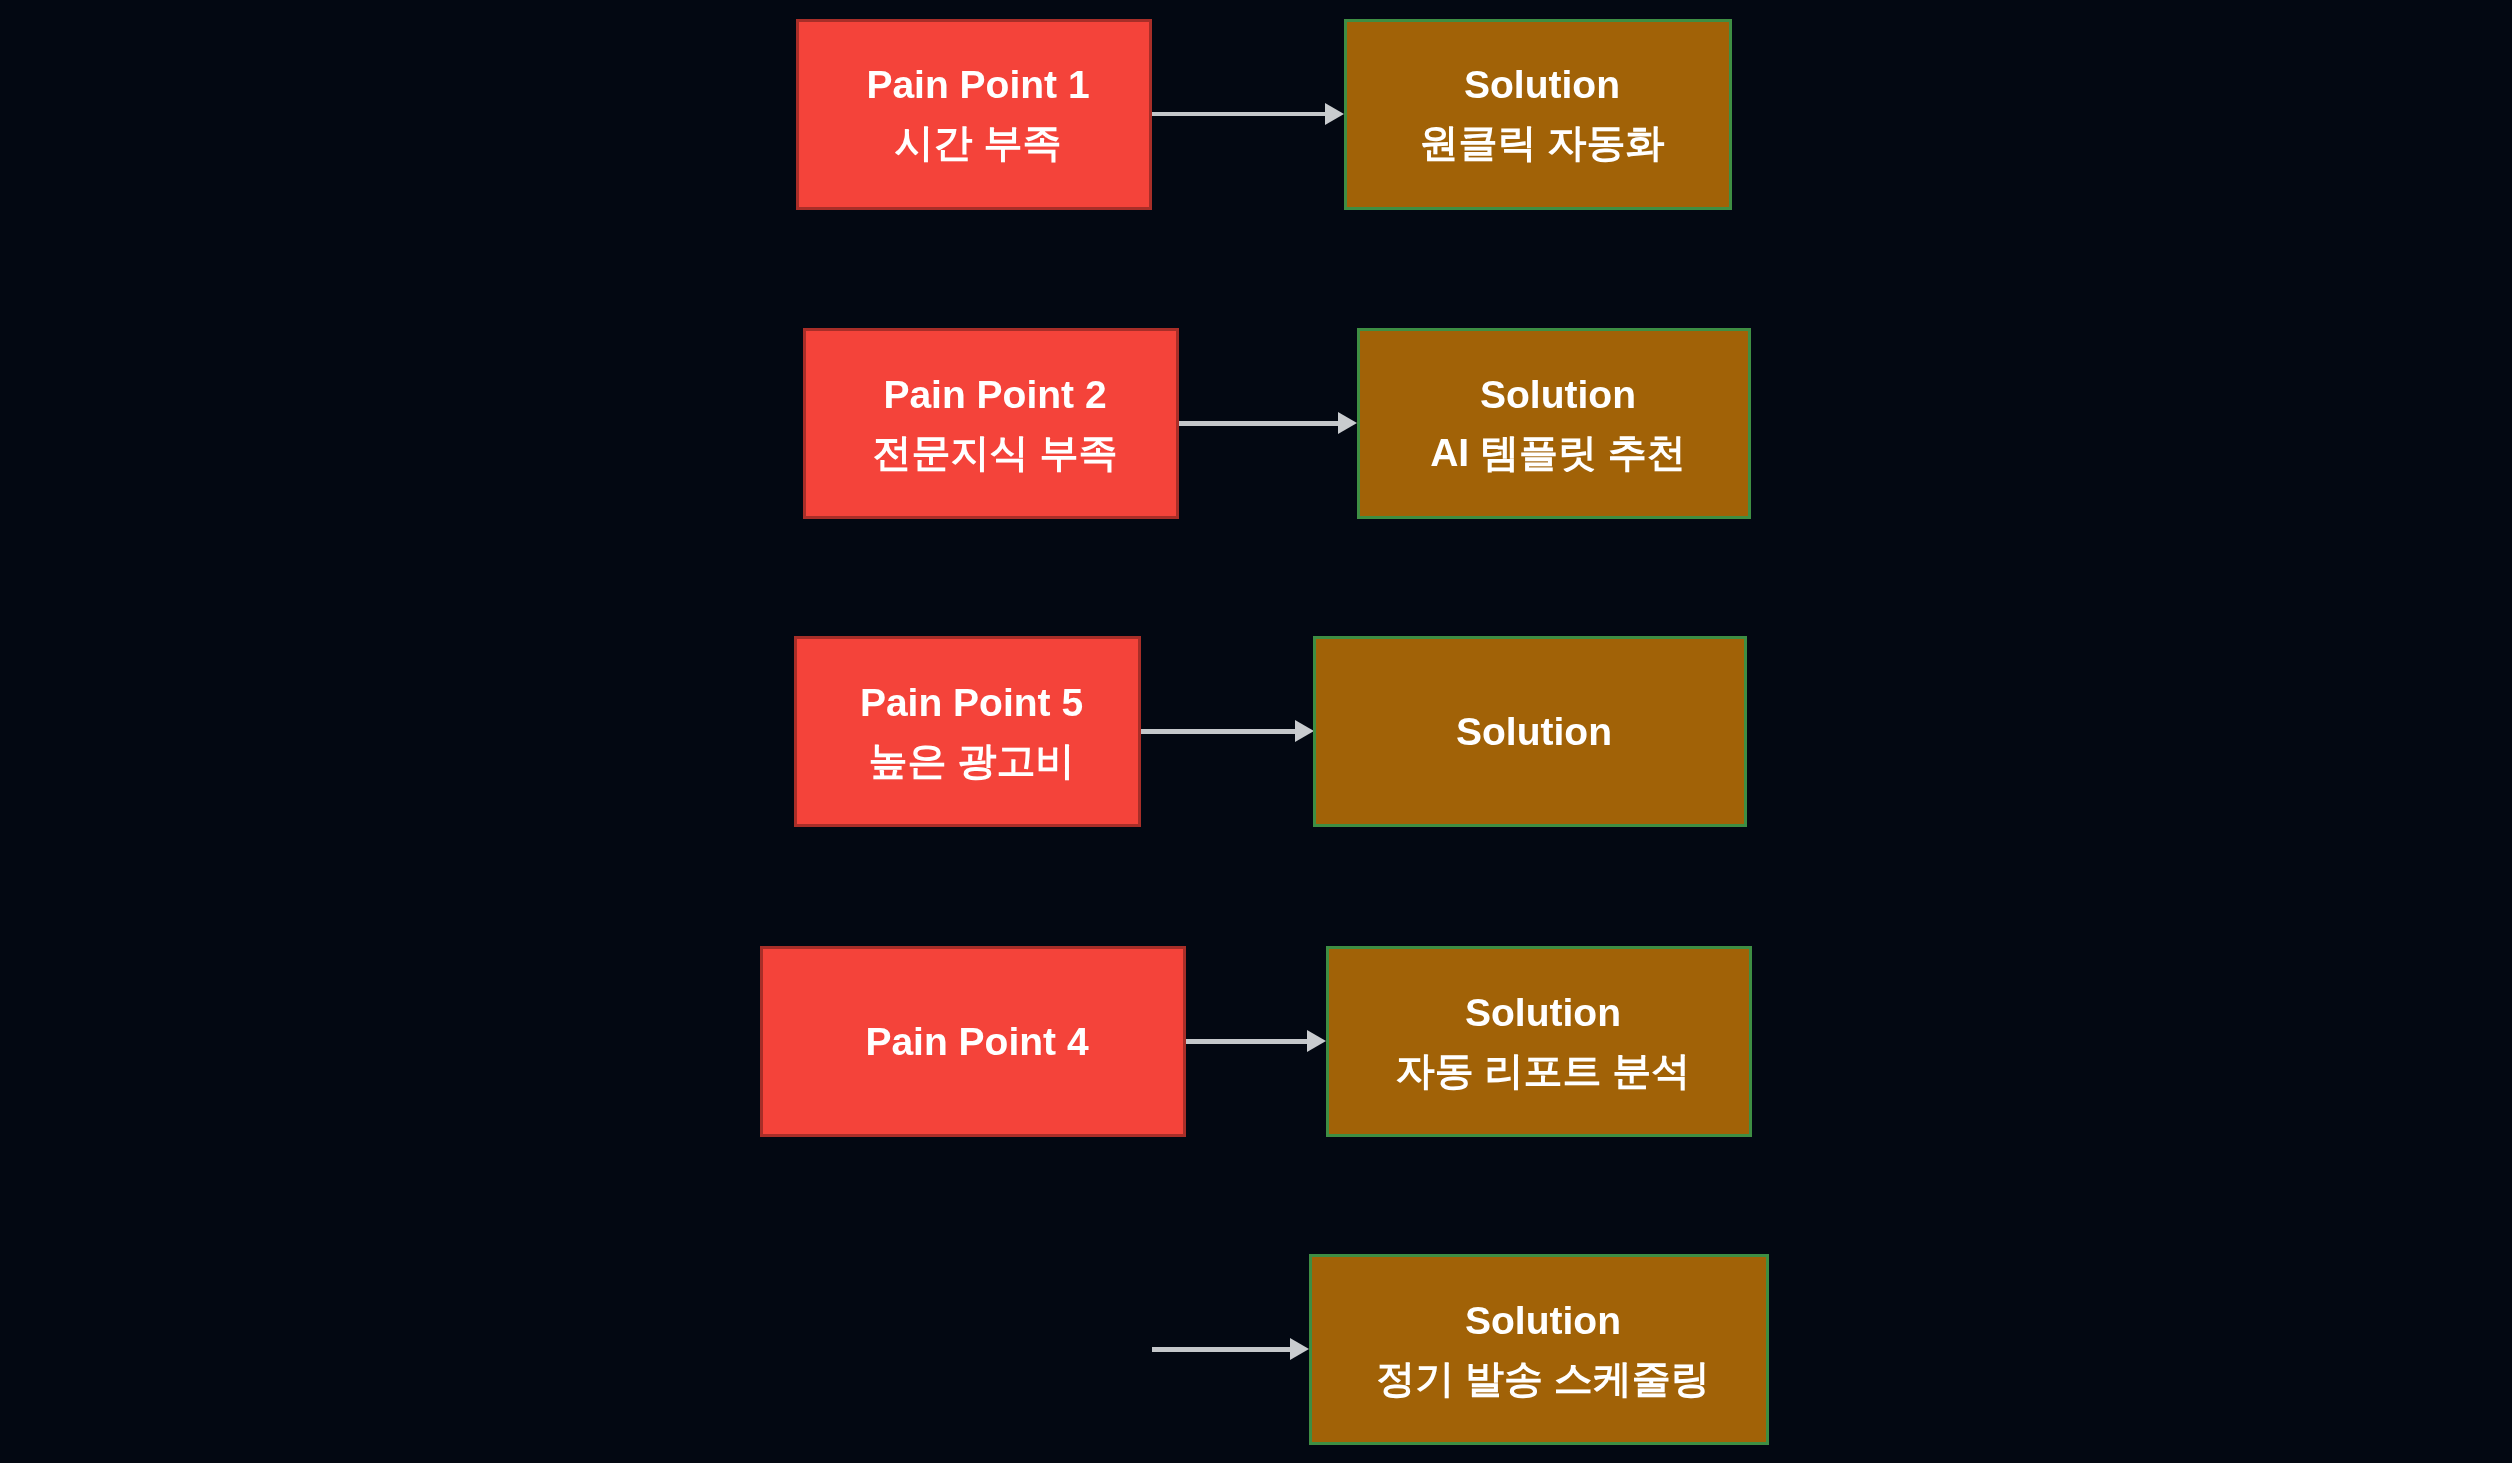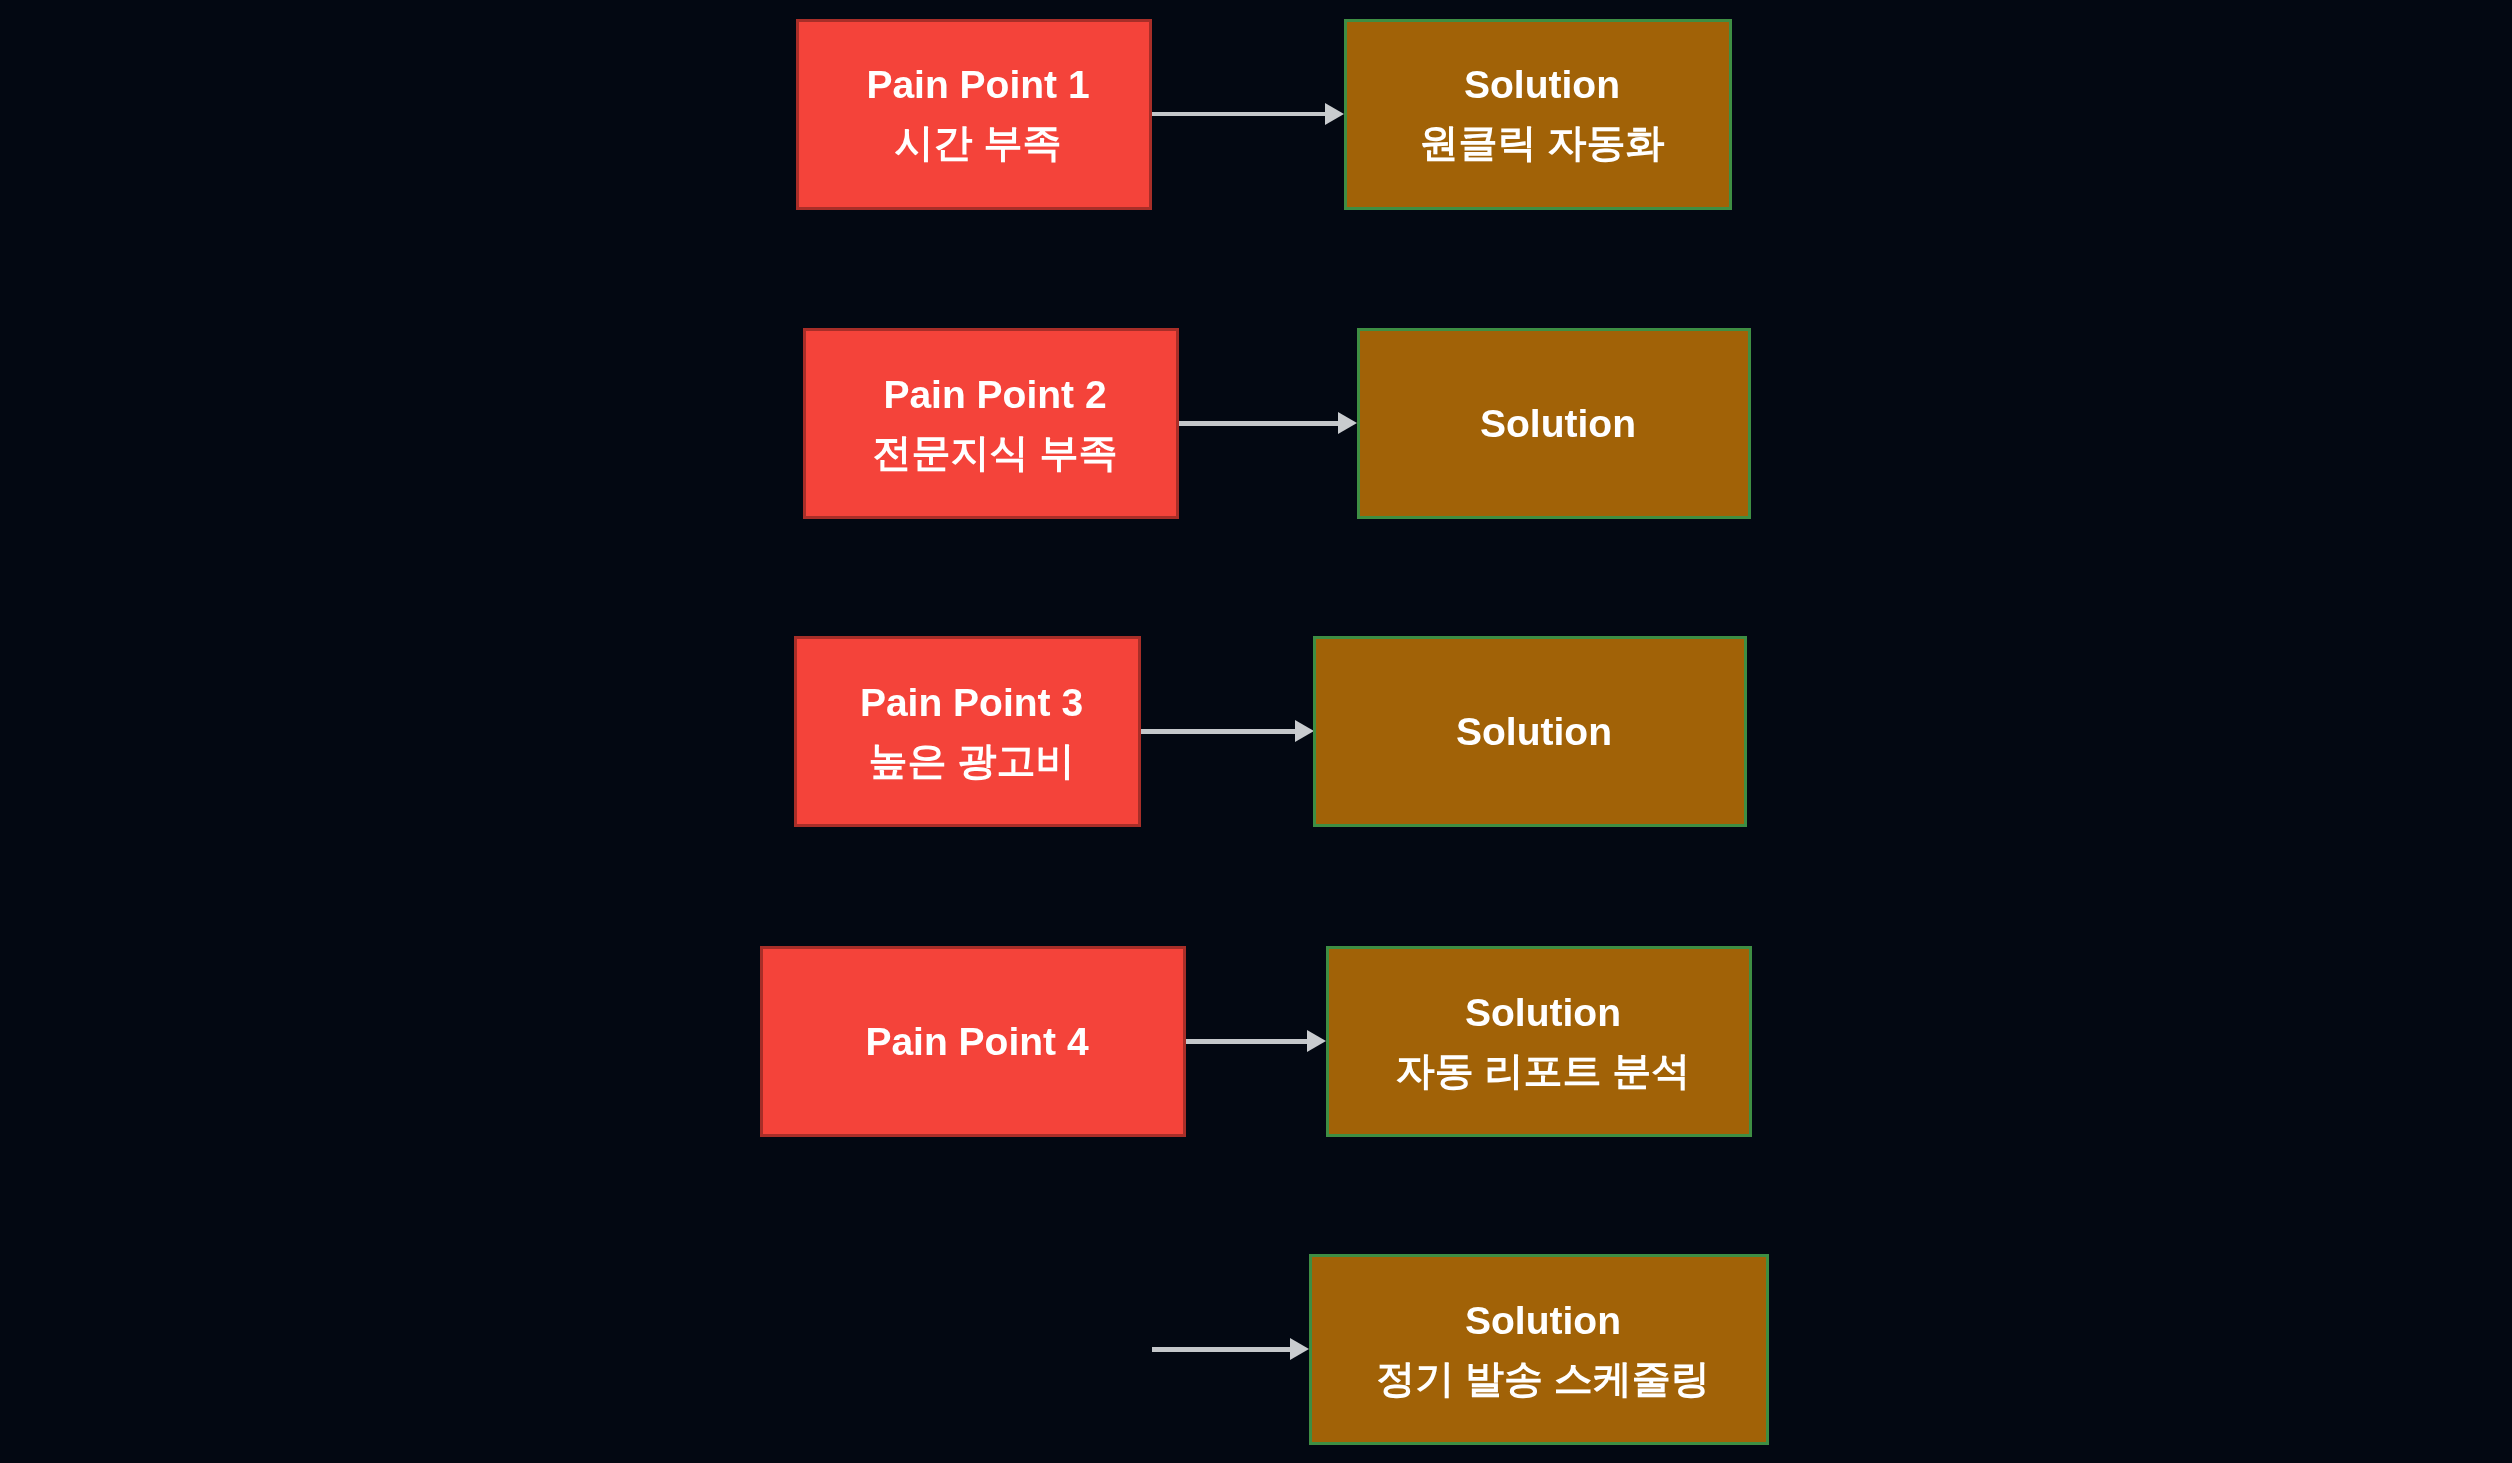--- a/index.html
+++ b/index.html
@@ -97,26 +97,27 @@
     <div class="box pain" style="left:786px;width:376px;">
       <div class="line">Pain Point 2</div>
       <div class="line">전문지식 부족</div>
     </div>
     <div class="arrow" style="left:1162px;width:178px;">
       <div class="arrow-line"></div>
       <div class="arrow-head"></div>
     </div>
     <div class="box solution" style="left:1340px;width:394px;">
       <div class="line">Solution</div>
+      <div class="line">AI 템플릿 추천</div>
     </div>
   </div>
 
   <div class="row" style="top:636px;">
     <div class="box pain" style="left:794px;width:347px;">
-      <div class="line">Pain Point 3</div>
+      <div class="line">Pain Point 5</div>
       <div class="line">높은 광고비</div>
     </div>
     <div class="arrow" style="left:1141px;width:173px;">
       <div class="arrow-line"></div>
       <div class="arrow-head"></div>
     </div>
     <div class="box solution" style="left:1313px;width:434px;">
       <div class="line">Solution</div>
     </div>
   </div>

